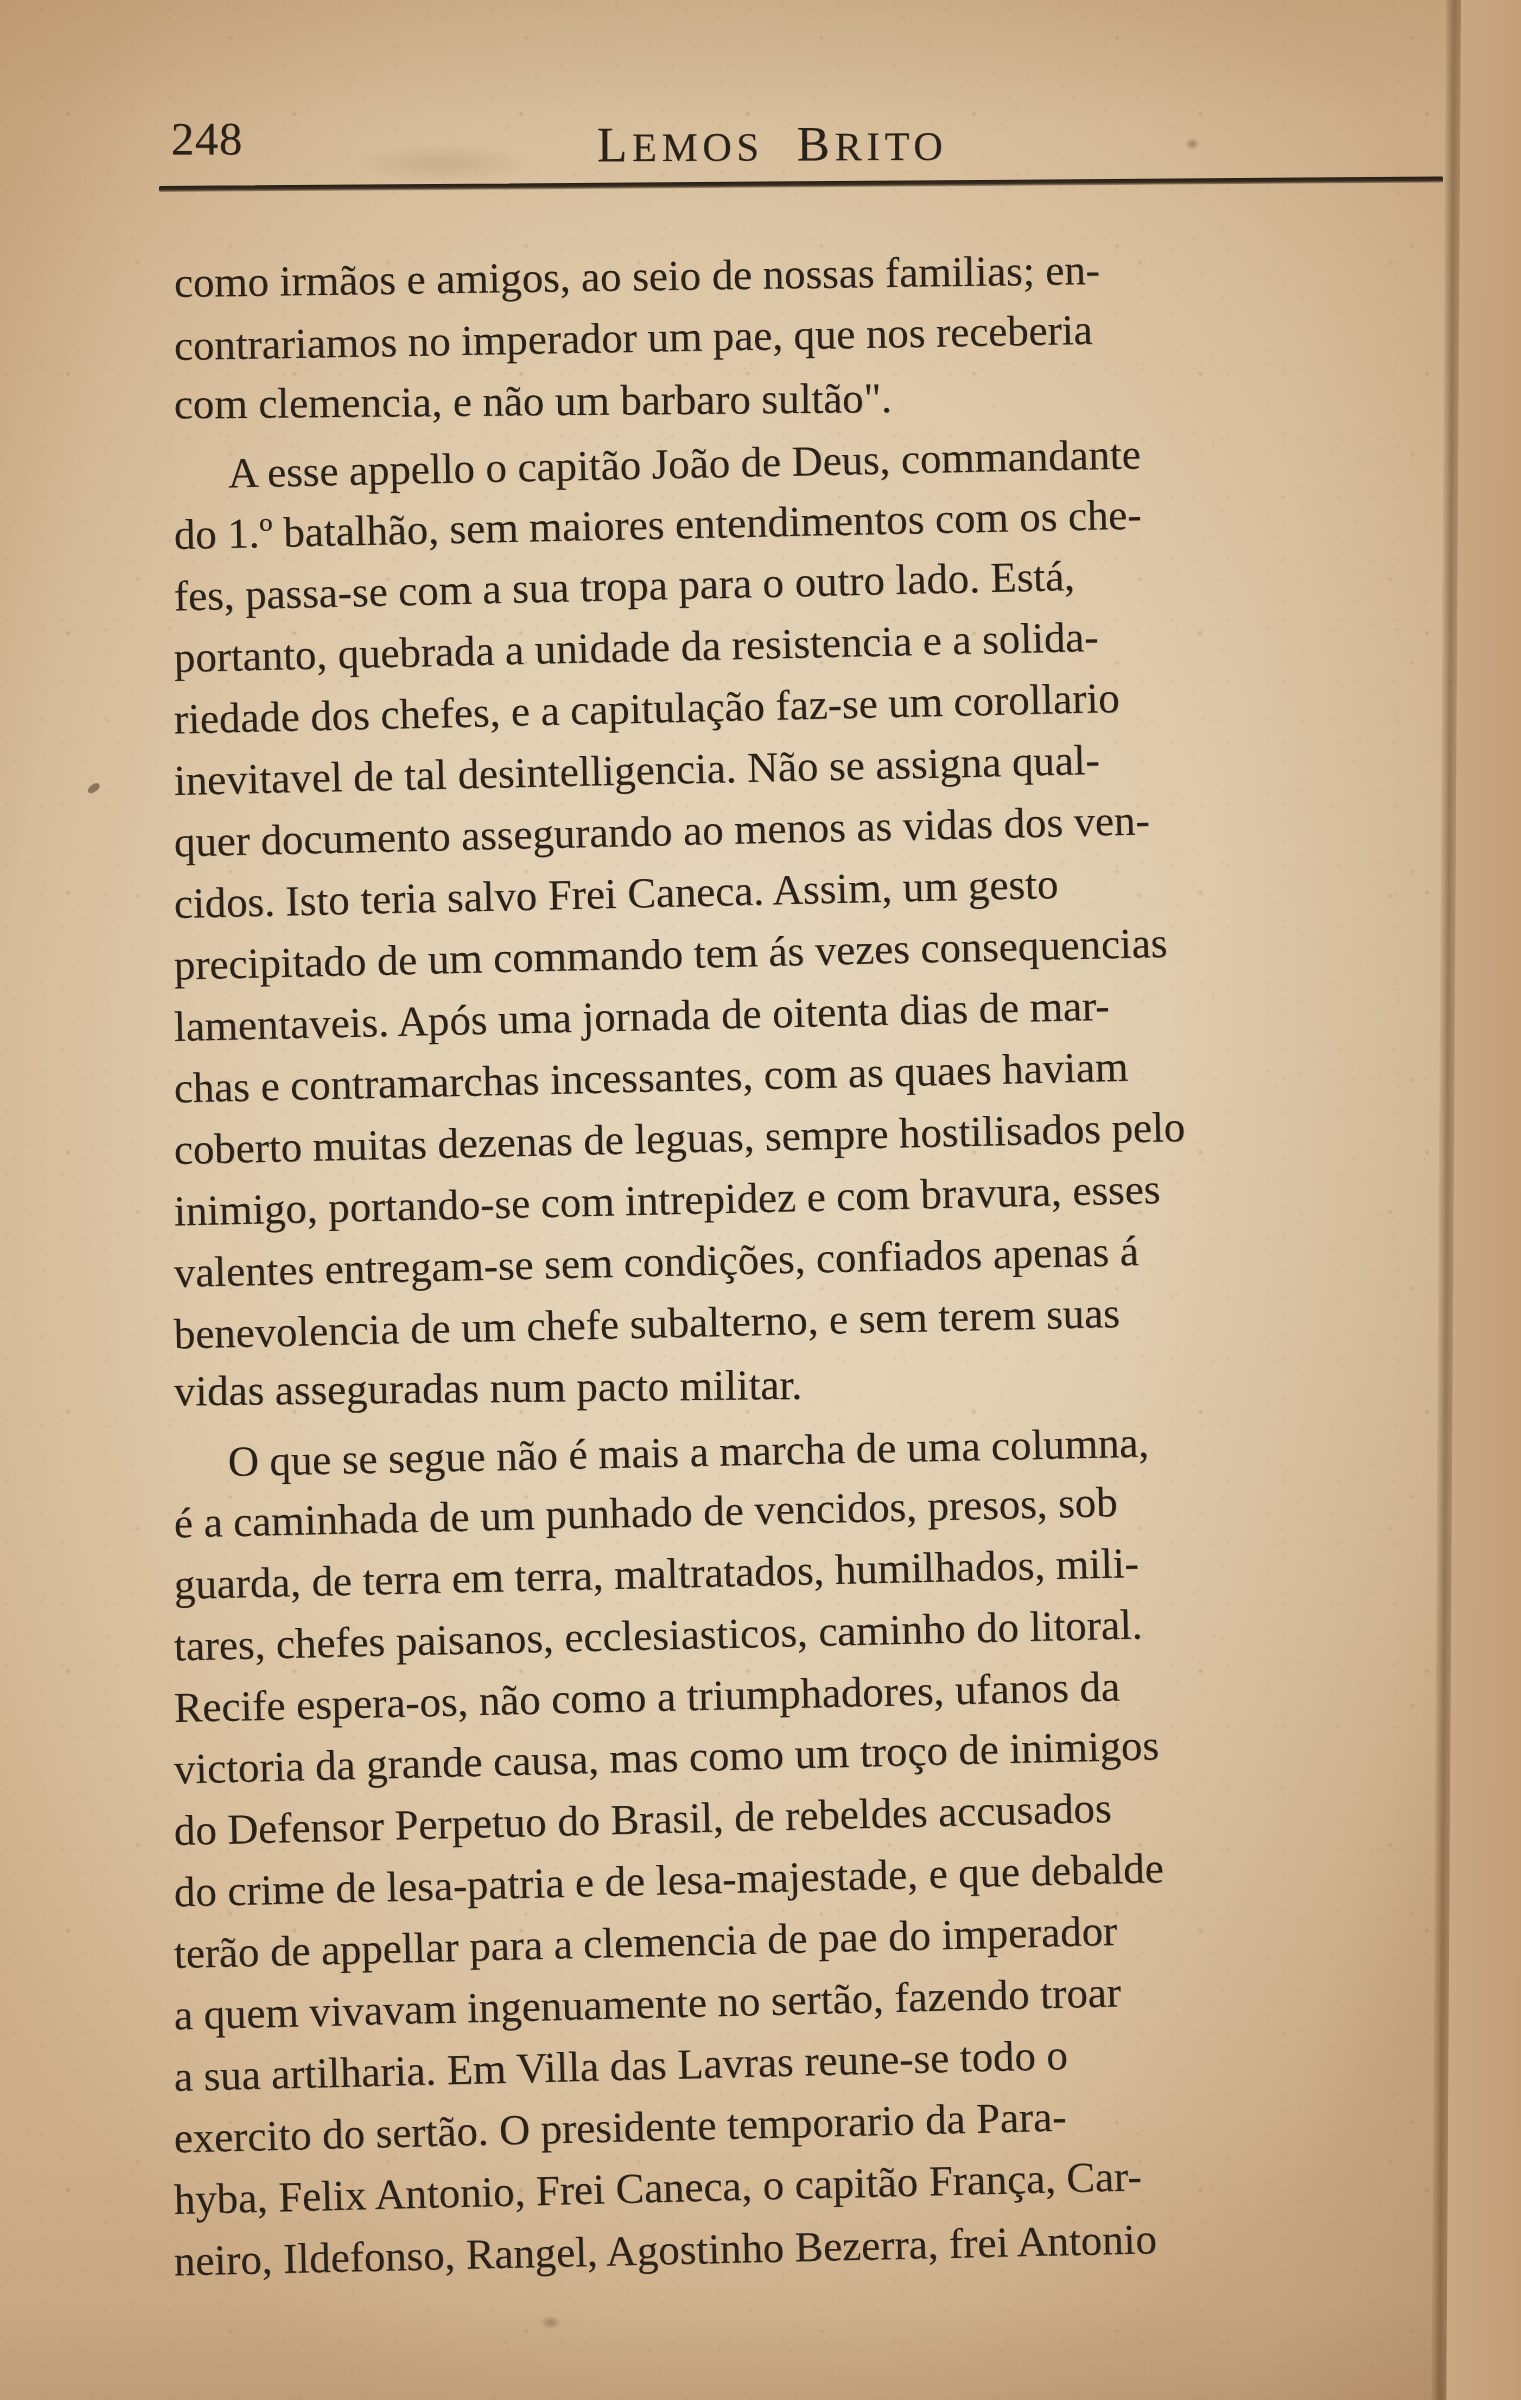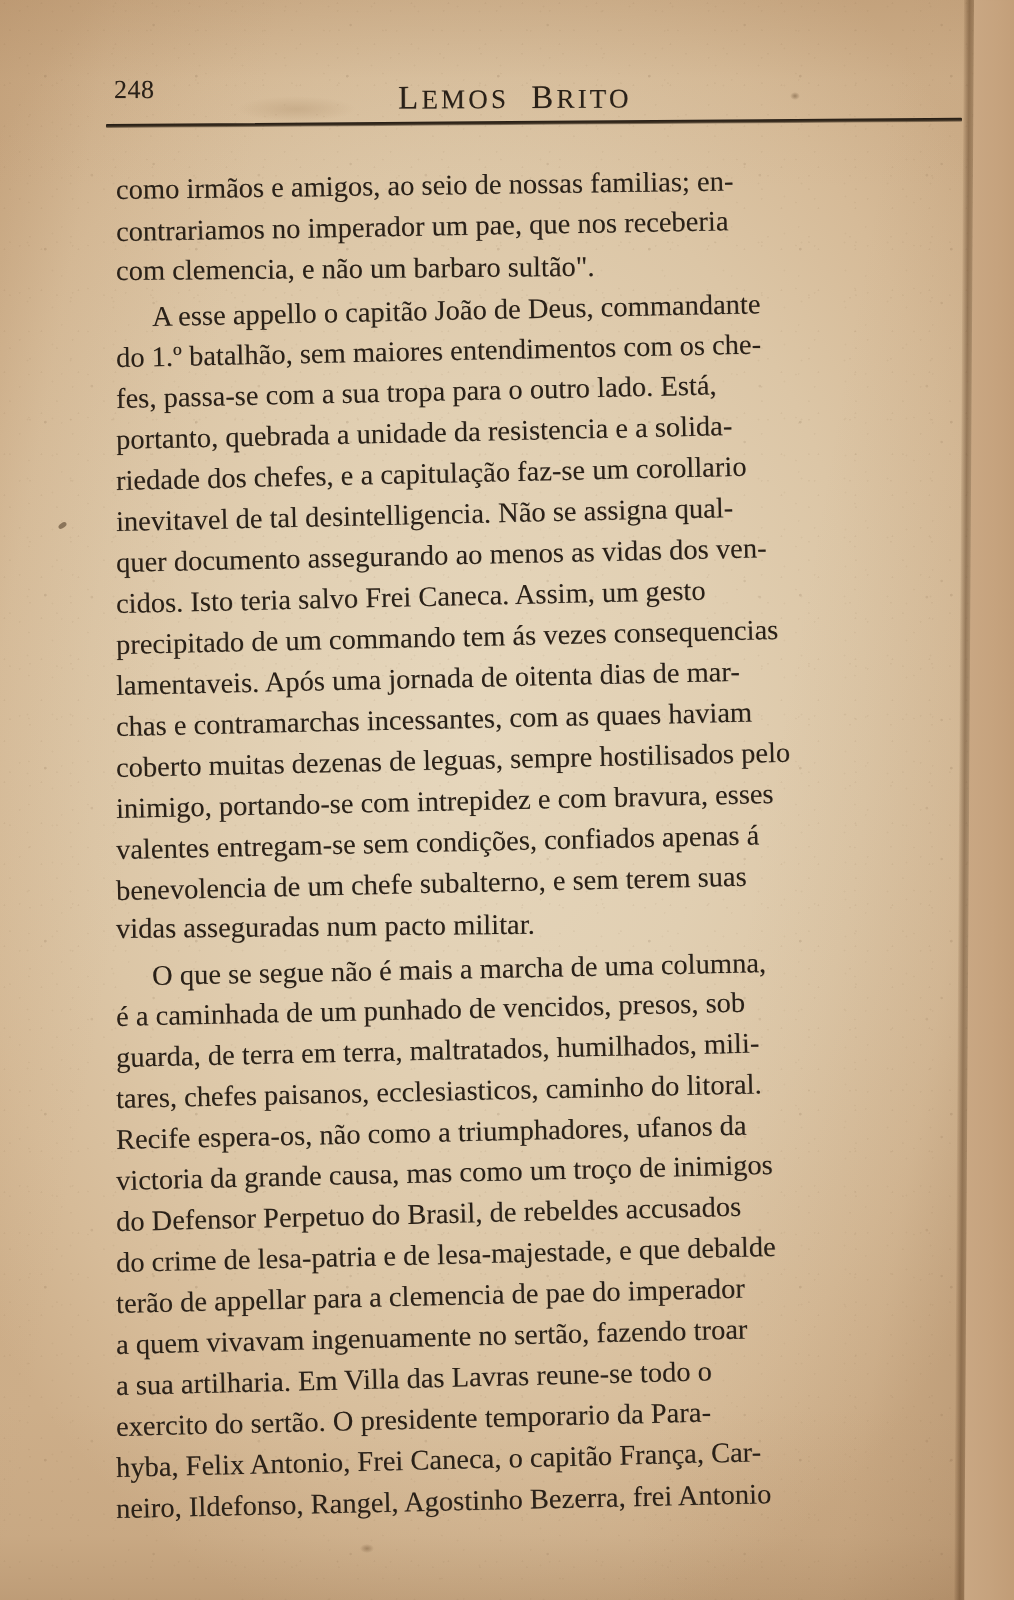--- a/index.html
+++ b/index.html
@@ -98,21 +98,21 @@
     position: absolute;
     color: #2a2118;
     white-space: nowrap;
     text-rendering: optimizeLegibility;
   }
 
   
   .folio {
     left: 114px;
     top: 75px;
-    font-size: 26px;
+    font-size: 31px;
     letter-spacing: 0.5px;
     transform: rotate(-0.15deg);
   }
   .running-title {
     left: 398px;
     top: 79px;
     font-size: 27px;
     letter-spacing: 3.2px;
     transform: rotate(-0.25deg);
   }

